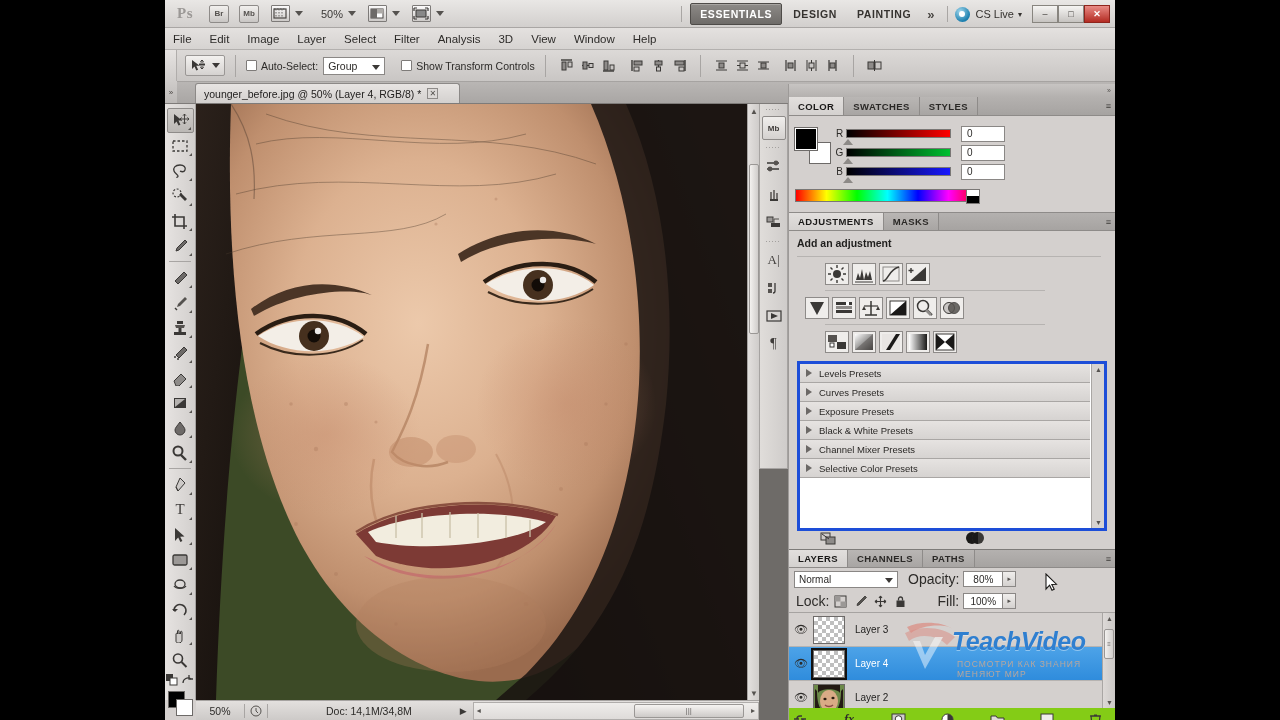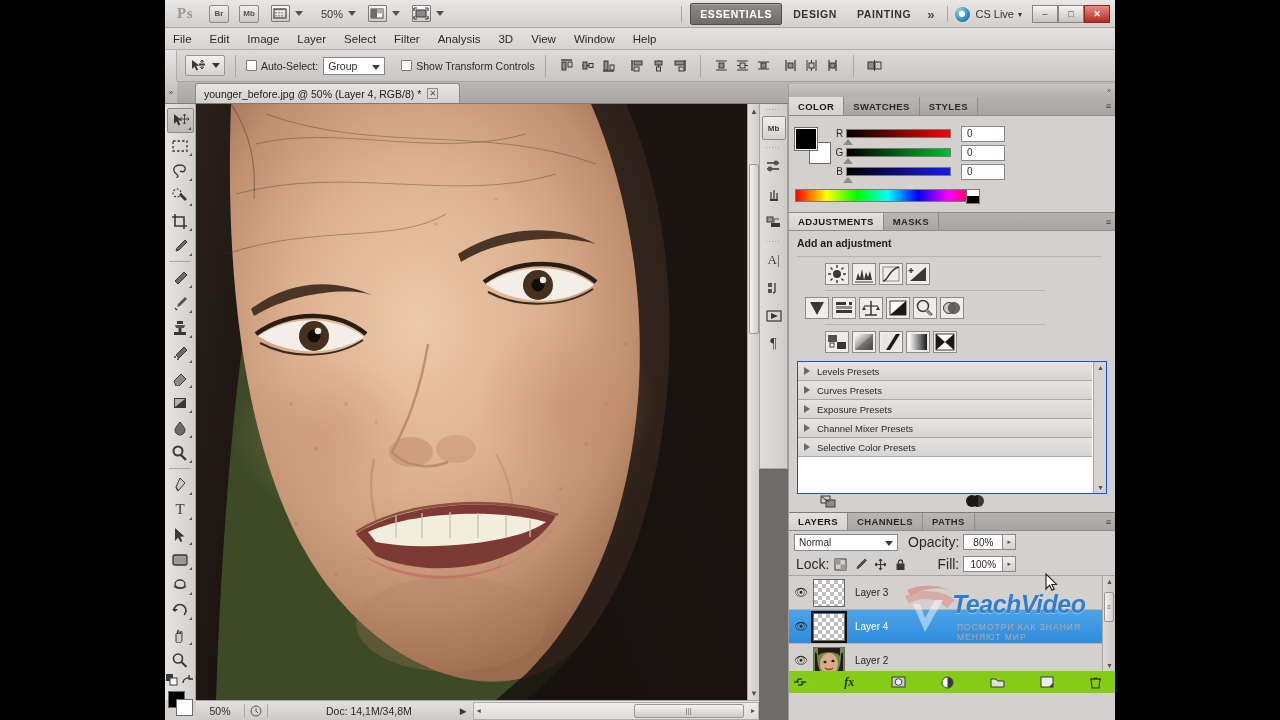--- a/index.html
+++ b/index.html
@@ -204,21 +204,21 @@
     border:1px solid #7a7775;}
   .spec-bw{position:absolute;right:-1px;top:-1px;width:14px;height:15px;
            background:linear-gradient(#fff 0 50%,#000 50% 100%);border:1px solid #7a7775;}
   
   .adjpanel{padding:6px 0 0 0;}
   .adj-title{font-size:10.5px;font-weight:bold;color:#1f1e1d;margin:0 0 7px 8px;}
   .adj-hr{height:1px;background:#b6b3b1;margin:0 14px 6px 8px;}
   .adjrow{display:flex;align-items:center;margin:0 0 5px 36px;}
   .adj-ico{width:24px;height:22px;margin-right:3px;border:1px solid #8e8b89;
            background:#efedeb;position:relative;overflow:hidden;}
-  .presets{margin:8px 8px 0 8px;height:133px;border:1px solid #1d4ed8;background:#fff;position:relative;
+  .presets{margin:8px 8px 0 8px;height:170px;border:3px solid #1d4ed8;background:#fff;position:relative;
            overflow:hidden;}
   .plist{position:absolute;left:0;top:0;right:14px;bottom:0;}
   .prow{height:19px;border-bottom:1px solid #a9a6a4;display:flex;align-items:center;
         background:linear-gradient(#e6e3e1,#d6d3d1);font-size:9.5px;color:#2a2826;}
   .prow .tri{margin:0 7px 0 6px;width:0;height:0;border-top:4px solid transparent;
              border-bottom:4px solid transparent;border-left:6px solid #6b6866;}
   .pscroll{position:absolute;right:0;top:0;width:13px;bottom:0;background:#d6d3d1;border-left:1px solid #a9a6a4;}
   .padj-foot{height:18px;display:flex;align-items:center;justify-content:center;position:relative;}
   
   .lay-ctl{height:22px;display:flex;align-items:center;padding-left:5px;}
@@ -902,20 +902,24 @@
           <div class="prow">
               <span class="tri"></span>
               <span>Curves Presets</span>
             </div>
           <div class="prow">
               <span class="tri"></span>
               <span>Exposure Presets</span>
             </div>
           <div class="prow">
               <span class="tri"></span>
+              <span>Black &amp; White Presets</span>
+            </div>
+          <div class="prow">
+              <span class="tri"></span>
               <span>Channel Mixer Presets</span>
             </div>
           <div class="prow">
               <span class="tri"></span>
               <span>Selective Color Presets</span>
             </div>
         </div>
         <div class="pscroll">
           <div style="position:absolute;left:3px;top:2px;font-size:7px;color:#55524f">▲</div>
           <div style="position:absolute;left:3px;bottom:2px;font-size:7px;color:#55524f">▼</div>

